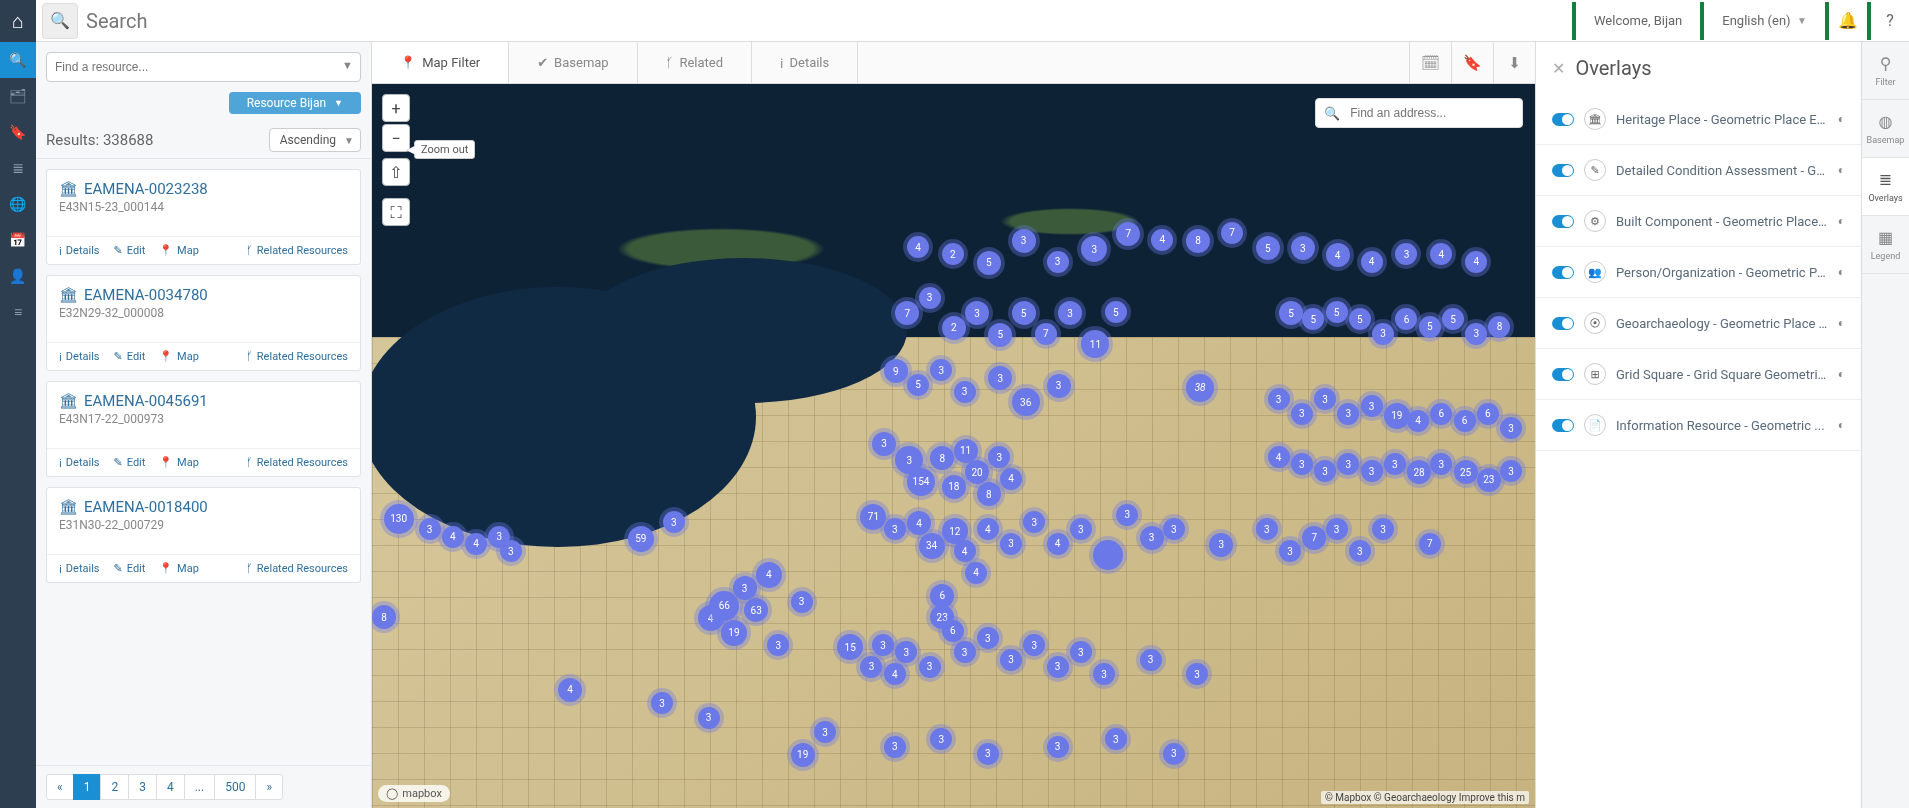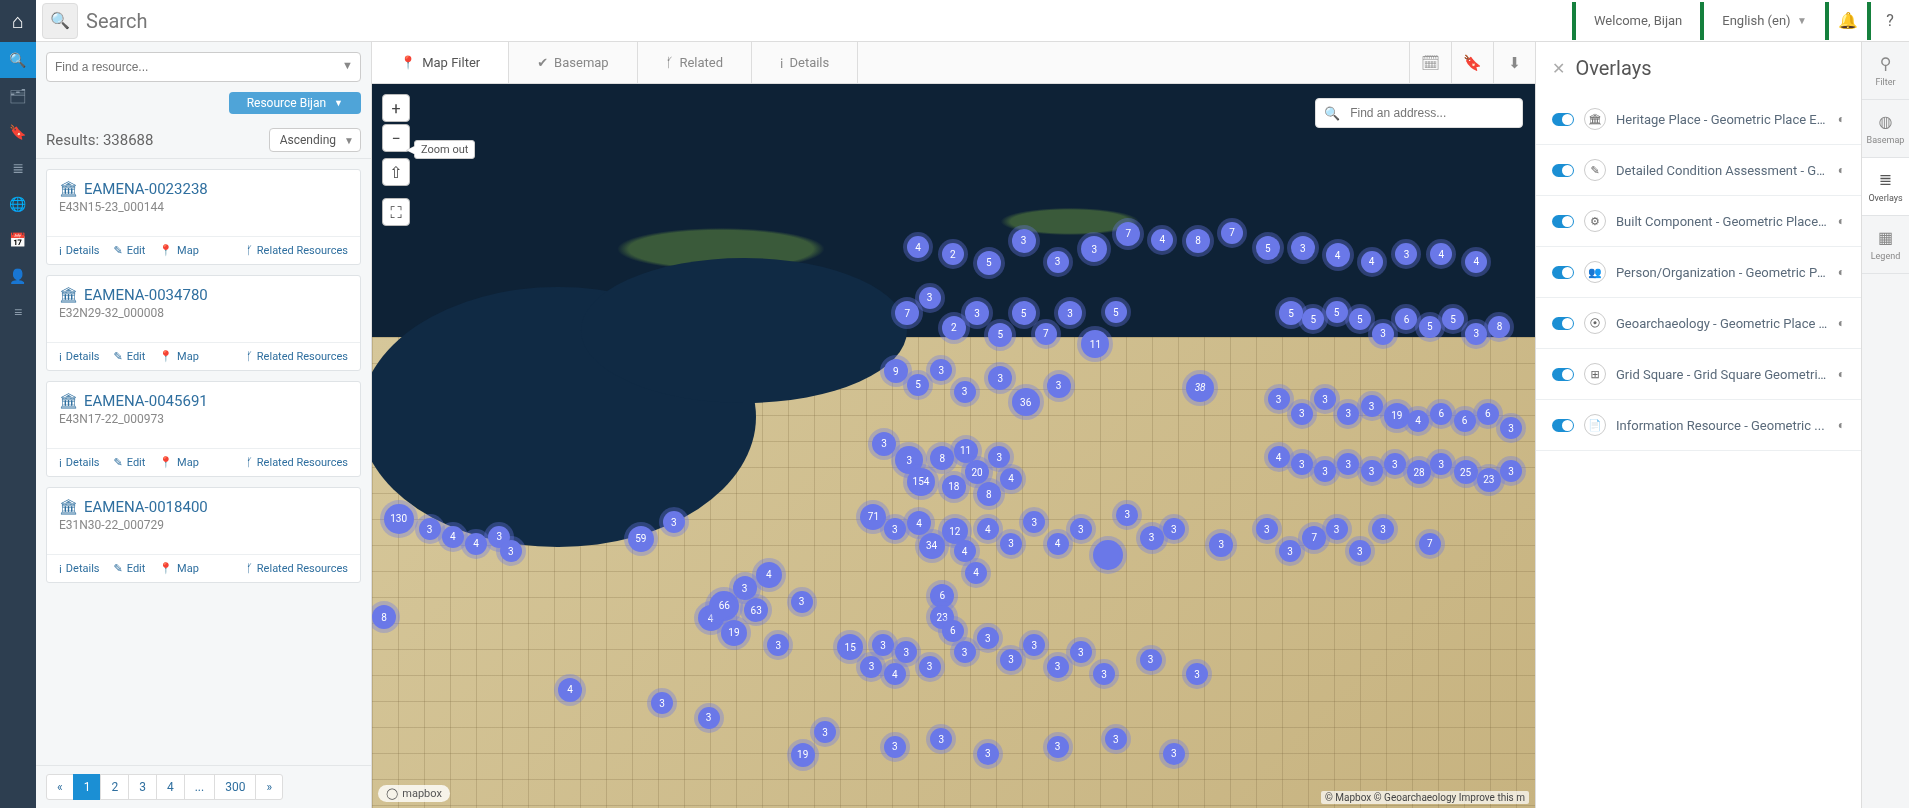--- a/index.html
+++ b/index.html
@@ -198,21 +198,21 @@
             </div>
           </div>
         </div>
       <div class="pager" id="pager">
           <div class="pg first">«</div>
           <div class="pg active">1</div>
           <div class="pg">2</div>
           <div class="pg">3</div>
           <div class="pg">4</div>
           <div class="pg">...</div>
-          <div class="pg">300</div>
+          <div class="pg">500</div>
           <div class="pg last">»</div>
         </div>
     </div>
 
     <div class="centercol">
       <div class="tabrow">
         <div class="tab active">
             <span>📍</span>
             <span>Map Filter</span>
           </div>

